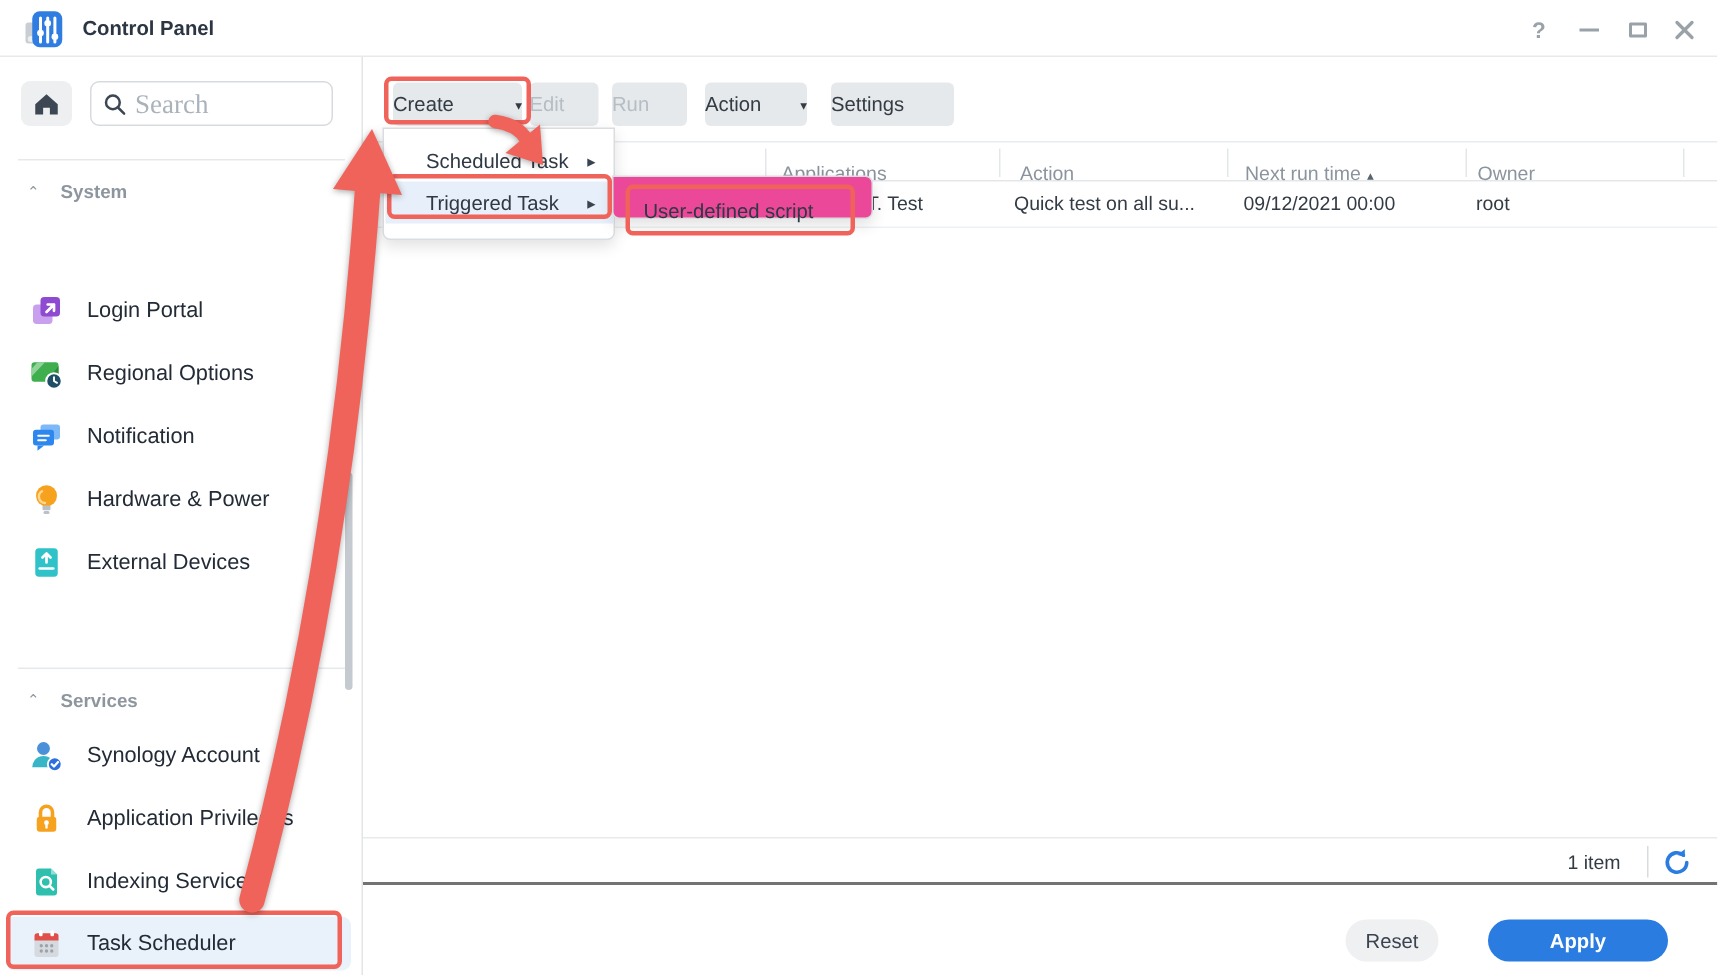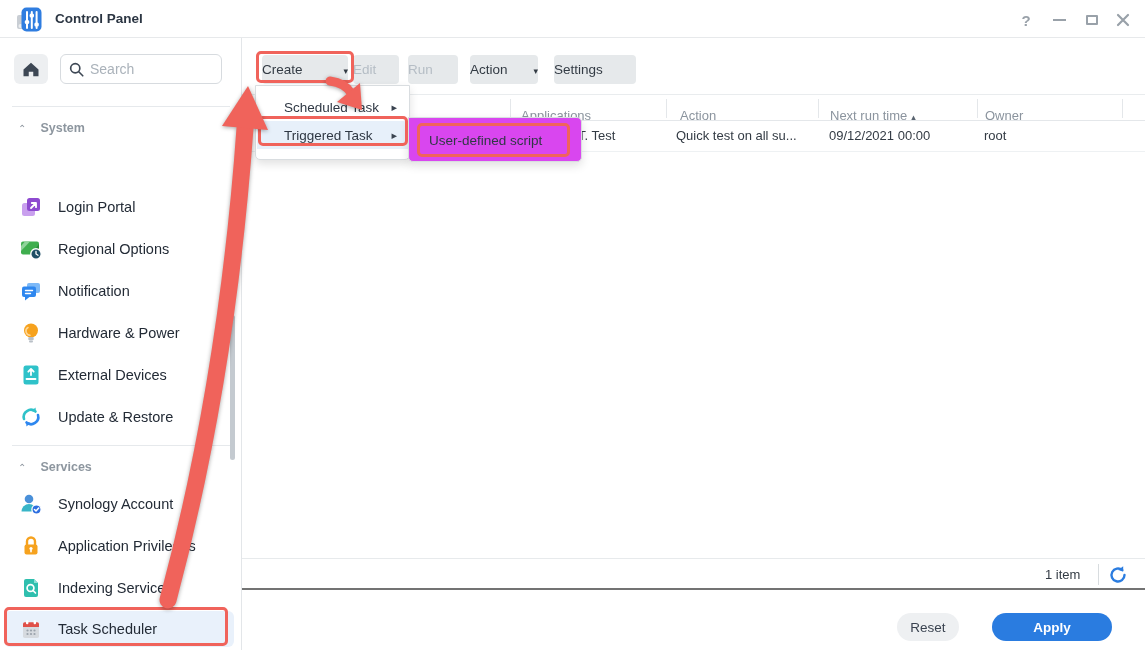--- a/index.html
+++ b/index.html
@@ -13,21 +13,21 @@
   .apptitle { position:absolute; left:55px; top:11px; font-size:13.5px; font-weight:bold; color:#2c3643; }
   .winbtn { position:absolute; top:7px; width:26px; height:26px; display:flex; align-items:center; justify-content:center; color:#99a1a9; cursor:default; }
   .winbtn.help { left:1013px; font-size:15px; font-weight:bold; }
   .minbar { width:13px; height:0; border-top:2.5px solid #99a1a9; }
   .maxbox { width:12px; height:10px; border:2px solid #99a1a9; border-radius:1px; }
 
   
   .sidebar { position:absolute; left:0; top:38px; width:242px; height:612px; background:#fff; border-right:1px solid #e3e6e9; }
   .homebtn { position:absolute; left:14px; top:16px; width:34px; height:30px; background:#edeff1; border-radius:6px; display:flex; align-items:center; justify-content:center; }
   .searchbox { position:absolute; left:60px; top:16px; width:162px; height:30px; border:1px solid #d7dbdf; border-radius:6px; background:#fff; display:flex; align-items:center; padding:0 8px; }
-  .searchbox input { border:none; outline:none; width:110px; font-size:14px; color:#333; margin-left:6px; font-family:Liberation Sans, sans-serif; }
+  .searchbox input { border:none; outline:none; width:110px; font-size:18px; color:#333; margin-left:6px; font-family:Liberation Serif, serif; }
   .searchbox input::placeholder { color:#aab2ba; }
   .sdivider { position:absolute; left:12px; width:218px; border-top:1px solid #e6e9ec; }
   .shead { position:absolute; left:0; width:242px; height:20px; display:flex; align-items:center; }
   .shead .chev { margin-left:18px; color:#8d969f; font-size:10px; }
   .shead .slbl { margin-left:14px; color:#8d969f; font-size:12.5px; font-weight:bold; }
   .sitem { position:absolute; left:4px; width:230px; height:36px; display:flex; align-items:center; border-radius:6px; cursor:pointer; }
   .sitem .sicon { width:22px; height:22px; margin-left:16px; flex:0 0 22px; }
   .sitem .slabel { margin-left:16px; font-size:14.5px; color:#232b36; white-space:nowrap; }
   .sitem.active { background:#e9f1fb; }
   .scrollbar { position:absolute; left:230px; top:277px; width:5px; height:145px; background:#c4cad0; border-radius:3px; }
@@ -53,21 +53,21 @@
   .footbtn { position:absolute; top:575px; height:28px; border:none; border-radius:14px; font-family:inherit; font-size:13.5px; cursor:pointer; }
   .resetbtn { left:655px; width:62px; background:#eef0f2; color:#3a4350; }
   .applybtn { left:750px; width:120px; background:#2a7ce0; color:#fff; font-weight:bold; }
 
   
   .menu { position:absolute; left:255px; top:85px; width:155px; height:75px; background:#fff; border:1px solid #d9dde0; border-radius:0 0 5px 5px; box-shadow:0 4px 10px rgba(0,0,0,.12); z-index:20; }
   .mitem { position:absolute; left:1px; width:152px; height:28px; display:flex; align-items:center; cursor:pointer; font-size:13.5px; color:#2f3844; }
   .mitem .mlabel { margin-left:27px; }
   .mitem .marrow { position:absolute; right:12px; font-size:11px; color:#3a4350; }
   .mitem.hl { background:#e7f0fa; }
-  .submenu { position:absolute; left:408px; top:117px; width:174px; height:45px; background:#d946ef; border:1px solid #d9dde0; border-radius:0 5px 5px 5px; box-shadow:0 4px 10px rgba(0,0,0,.12); z-index:20; }
+  .submenu { position:absolute; left:408px; top:117px; width:174px; height:29px; background:#ec4899; border:1px solid #d9dde0; border-radius:0 5px 5px 5px; box-shadow:0 4px 10px rgba(0,0,0,.12); z-index:20; }
   .smitem { position:absolute; left:1px; top:1px; width:170px; height:42px; display:flex; align-items:center; cursor:pointer; font-size:13.5px; color:#2f3844; }
   .smitem .mlabel { margin-left:19px; }
 
   
   .redbox { position:absolute; border:3px solid #f0635b; border-radius:5px; z-index:30; pointer-events:none; }
   #arrow-layer { position:absolute; left:0; top:0; width:1145px; height:650px; z-index:40; pointer-events:none; }
 </style>
 </head>
 <body>
 
@@ -158,29 +158,20 @@
       <span class="slabel">Hardware &amp; Power</span>
     </div>
     <div class="sitem" style="top:319px;">
       <svg class="sicon" viewBox="0 0 22 22">
         <rect x="3.5" y="1.5" width="15" height="19" rx="2.5" fill="#2fc2c9"></rect>
         <path d="M11 5 V11 M8.3 7.7 L11 5 L13.7 7.7" stroke="#fff" stroke-width="1.8" fill="none" stroke-linecap="round" stroke-linejoin="round"></path>
         <path d="M6.5 15 h9" stroke="#fff" stroke-width="1.8" stroke-linecap="round"></path>
       </svg>
       <span class="slabel">External Devices</span>
     </div>
-    <div class="sitem" style="top:361px;">
-      <svg class="sicon" viewBox="0 0 22 22">
-        <path d="M4 13 a7.2 7.2 0 0 1 11.5 -7.5" stroke="#2fc2c9" stroke-width="2.6" fill="none" stroke-linecap="round"></path>
-        <path d="M15.5 1.5 L16 6.2 L11.5 5.2 Z" fill="#2fc2c9"></path>
-        <path d="M18 9 a7.2 7.2 0 0 1 -11.5 7.5" stroke="#2e87ef" stroke-width="2.6" fill="none" stroke-linecap="round"></path>
-        <path d="M6.5 20.5 L6 15.8 L10.5 16.8 Z" fill="#2e87ef"></path>
-      </svg>
-      <span class="slabel">Update &amp; Restore</span>
-    </div>
 
     <div class="sdivider" style="top:407px;"></div>
 
     <div class="shead" style="top:419px;">
       <span class="chev">⌃</span>
       <span class="slbl">Services</span>
     </div>
 
     <div class="sitem" style="top:448px;">
       <svg class="sicon" viewBox="0 0 22 22">

